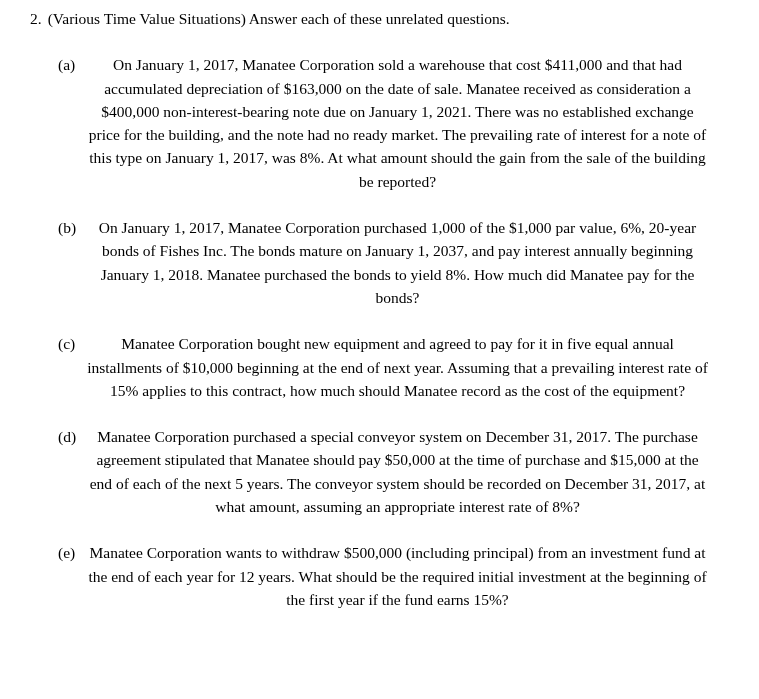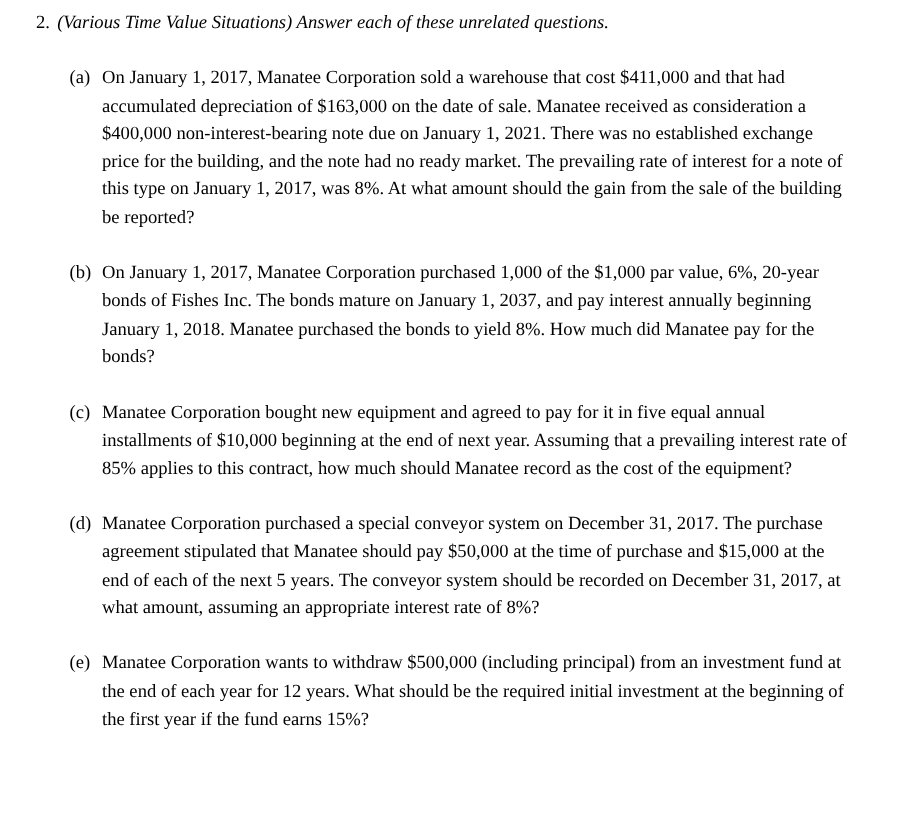--- a/index.html
+++ b/index.html
@@ -22,37 +22,37 @@
   .heading-row {
     display: flex;
     align-items: flex-start;
   }
   .heading-number {
     flex: 0 0 auto;
     padding-right: 6px;
   }
   .heading-text {
     flex: 1 1 auto;
-    font-style: italic;
   }
   .qitem {
     display: flex;
     align-items: flex-start;
     margin-left: 28px;
     margin-top: 23px;
   }
   .qitem:first-of-type {
     margin-top: 22px;
   }
   .qitem-label {
     flex: 0 0 27px;
   }
   .qitem-text {
     flex: 0 1 auto;
     max-width: 625px;
+    text-align: center;
   }
 </style>
 </head>
 <body>
 
 <div class="page">
 
   <div class="heading-row">
     <span class="heading-number">2.</span>
     <span class="heading-text">(Various Time Value Situations) Answer each of these unrelated questions.</span>
@@ -63,21 +63,21 @@
     <span class="qitem-text">On January 1, 2017, Manatee Corporation sold a warehouse that cost $411,000 and that had accumulated depreciation of $163,000 on the date of sale. Manatee received as consideration a $400,000 non-interest-bearing note due on January 1, 2021. There was no established exchange price for the building, and the note had no ready market. The prevailing rate of interest for a note of this type on January 1, 2017, was 8%. At what amount should the gain from the sale of the building be reported?</span>
   </div>
 
   <div class="qitem">
     <span class="qitem-label">(b)</span>
     <span class="qitem-text">On January 1, 2017, Manatee Corporation purchased 1,000 of the $1,000 par value, 6%, 20-year bonds of Fishes Inc. The bonds mature on January 1, 2037, and pay interest annually beginning January 1, 2018. Manatee purchased the bonds to yield 8%. How much did Manatee pay for the bonds?</span>
   </div>
 
   <div class="qitem">
     <span class="qitem-label">(c)</span>
-    <span class="qitem-text">Manatee Corporation bought new equipment and agreed to pay for it in five equal annual installments of $10,000 beginning at the end of next year. Assuming that a prevailing interest rate of 85% applies to this contract, how much should Manatee record as the cost of the equipment?</span>
+    <span class="qitem-text">Manatee Corporation bought new equipment and agreed to pay for it in five equal annual installments of $10,000 beginning at the end of next year. Assuming that a prevailing interest rate of 15% applies to this contract, how much should Manatee record as the cost of the equipment?</span>
   </div>
 
   <div class="qitem">
     <span class="qitem-label">(d)</span>
     <span class="qitem-text">Manatee Corporation purchased a special conveyor system on December 31, 2017. The purchase agreement stipulated that Manatee should pay $50,000 at the time of purchase and $15,000 at the end of each of the next 5 years. The conveyor system should be recorded on December 31, 2017, at what amount, assuming an appropriate interest rate of 8%?</span>
   </div>
 
   <div class="qitem">
     <span class="qitem-label">(e)</span>
     <span class="qitem-text">Manatee Corporation wants to withdraw $500,000 (including principal) from an investment fund at the end of each year for 12 years. What should be the required initial investment at the beginning of the first year if the fund earns 15%?</span>

